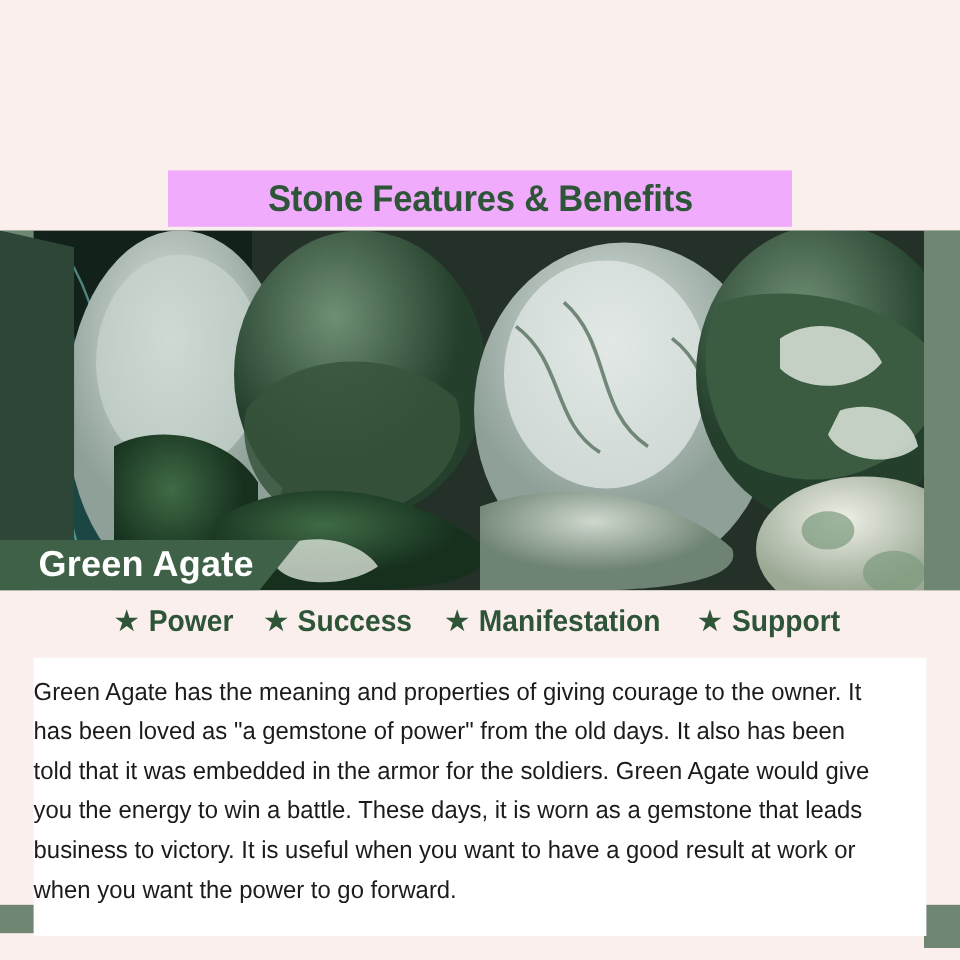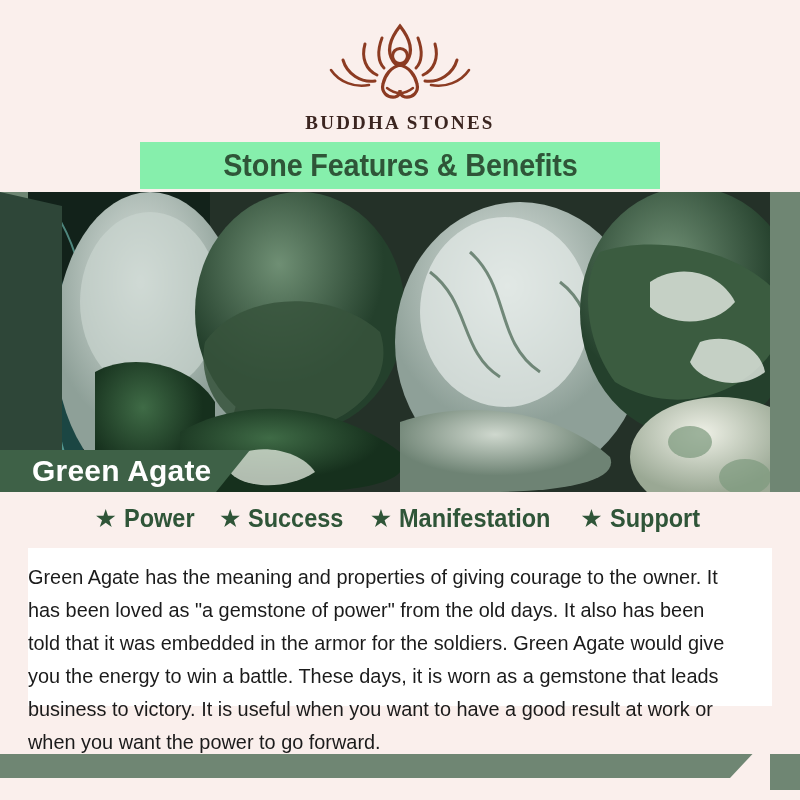--- a/index.html
+++ b/index.html
@@ -45,21 +45,21 @@
   .logo-mark { width:150px; height:88px; display:block; }
   .logo-text {
     margin-top:6px;
     font-family:"Liberation Serif", serif;
     font-size:19px; font-weight:700; letter-spacing:2.2px;
     color:#3b2520;
   }
 
   .title-band {
     position:absolute; top:142px; left:140px; width:520px; height:47px;
-    background:#86efac;
+    background:#f0abfc;
     display:flex; align-items:center; justify-content:center;
   }
   .title-band h1 {
     font-size:31px; font-weight:700; color:#2f5538;
     letter-spacing:-0.2px;
     transform:scaleX(0.93); transform-origin:center;
     white-space:nowrap;
   }
 
   
@@ -101,58 +101,39 @@
   }
   .feature { display:flex; align-items:center; gap:7px; }
   .feature .star { color:#2f5538; font-size:25px; line-height:1; }
   .feature .flabel {
     color:#2f5538; font-size:25px; font-weight:700;
     transform:scaleX(0.94); transform-origin:left center;
     white-space:nowrap;
   }
 
   .text-card {
-    position:absolute; top:548px; left:28px; width:744px; height:158px;
+    position:absolute; top:548px; left:28px; width:744px; height:232px;
     background:#ffffff; z-index:3;
     padding:12px 22px 0 0;
   }
   .text-card p {
     font-size:20.5px; line-height:33px; color:#1b1b1b;
     transform:scaleX(0.97); transform-origin:left top;
     text-align:left;
   }
 </style>
 </head>
 <body>
 
 <div class="frame-top"></div>
 <div class="frame-right"></div>
 <div class="frame-left"></div>
 <div class="frame-bottom"></div>
 
 <div class="header">
-  <div class="logo-wrap">
-    <svg class="logo-mark" viewBox="0 0 150 88">
-      <g fill="none" stroke="#8c3b22" stroke-width="3.2" stroke-linecap="round">
-        <path d="M75 8 C64 22,62 34,68 43 C72 49,78 49,82 43 C88 34,86 22,75 8 Z"></path>
-        <path d="M57 20 C52 33,53 44,59 50" stroke-width="3"></path>
-        <path d="M93 20 C98 33,97 44,91 50" stroke-width="3"></path>
-        <path d="M40 26 C36 40,41 52,52 57" stroke-width="3"></path>
-        <path d="M110 26 C114 40,109 52,98 57" stroke-width="3"></path>
-        <path d="M18 42 C22 56,36 65,50 63" stroke-width="3"></path>
-        <path d="M132 42 C128 56,114 65,100 63" stroke-width="3"></path>
-        <path d="M6 52 C14 64,30 70,44 67" stroke-width="2.6"></path>
-        <path d="M144 52 C136 64,120 70,106 67" stroke-width="2.6"></path>
-        <circle cx="75" cy="38" r="7.5"></circle>
-        <path d="M75 47 C66 49,60 57,58 66 C56 74,62 80,70 79 C74 78,75 75,75 72 C75 75,76 78,80 79 C88 80,94 74,92 66 C90 57,84 49,75 47 Z"></path>
-        <path d="M62 70 C67 74,72 75,75 75 C78 75,83 74,88 70" stroke-width="2.4"></path>
-      </g>
-    </svg>
-    <div class="logo-text">BUDDHA STONES</div>
-  </div>
 
   <div class="title-band">
     <h1>Stone Features &amp; Benefits</h1>
   </div>
 </div>
 
 <div class="photo-band">
   <svg viewBox="0 0 800 300" preserveAspectRatio="none">
     <defs>
       <radialGradient id="s1" cx="40%" cy="30%">

